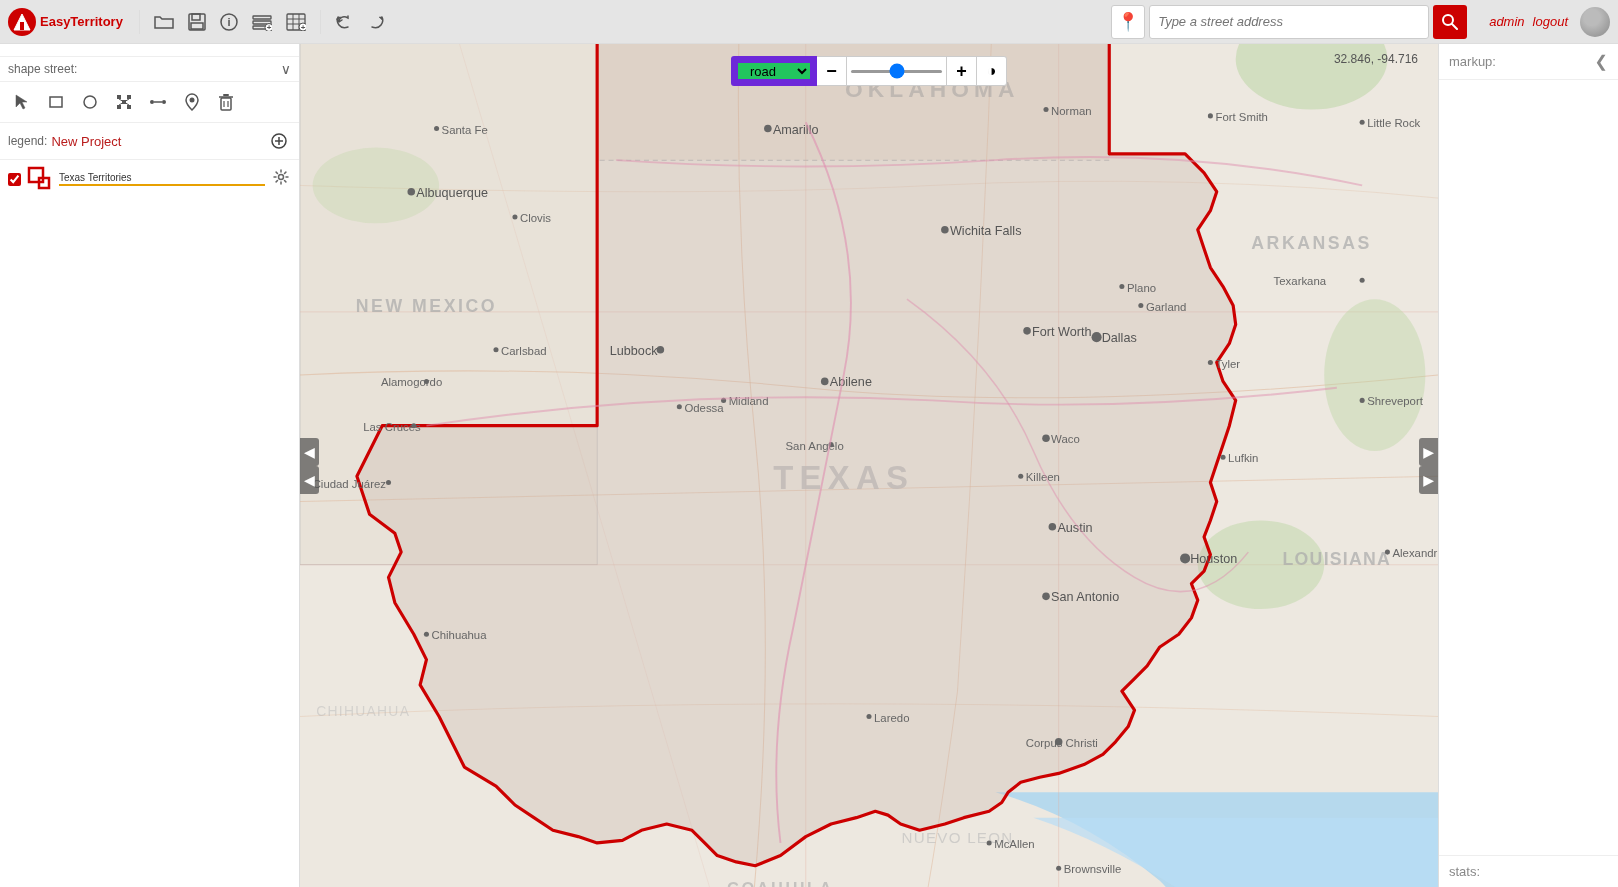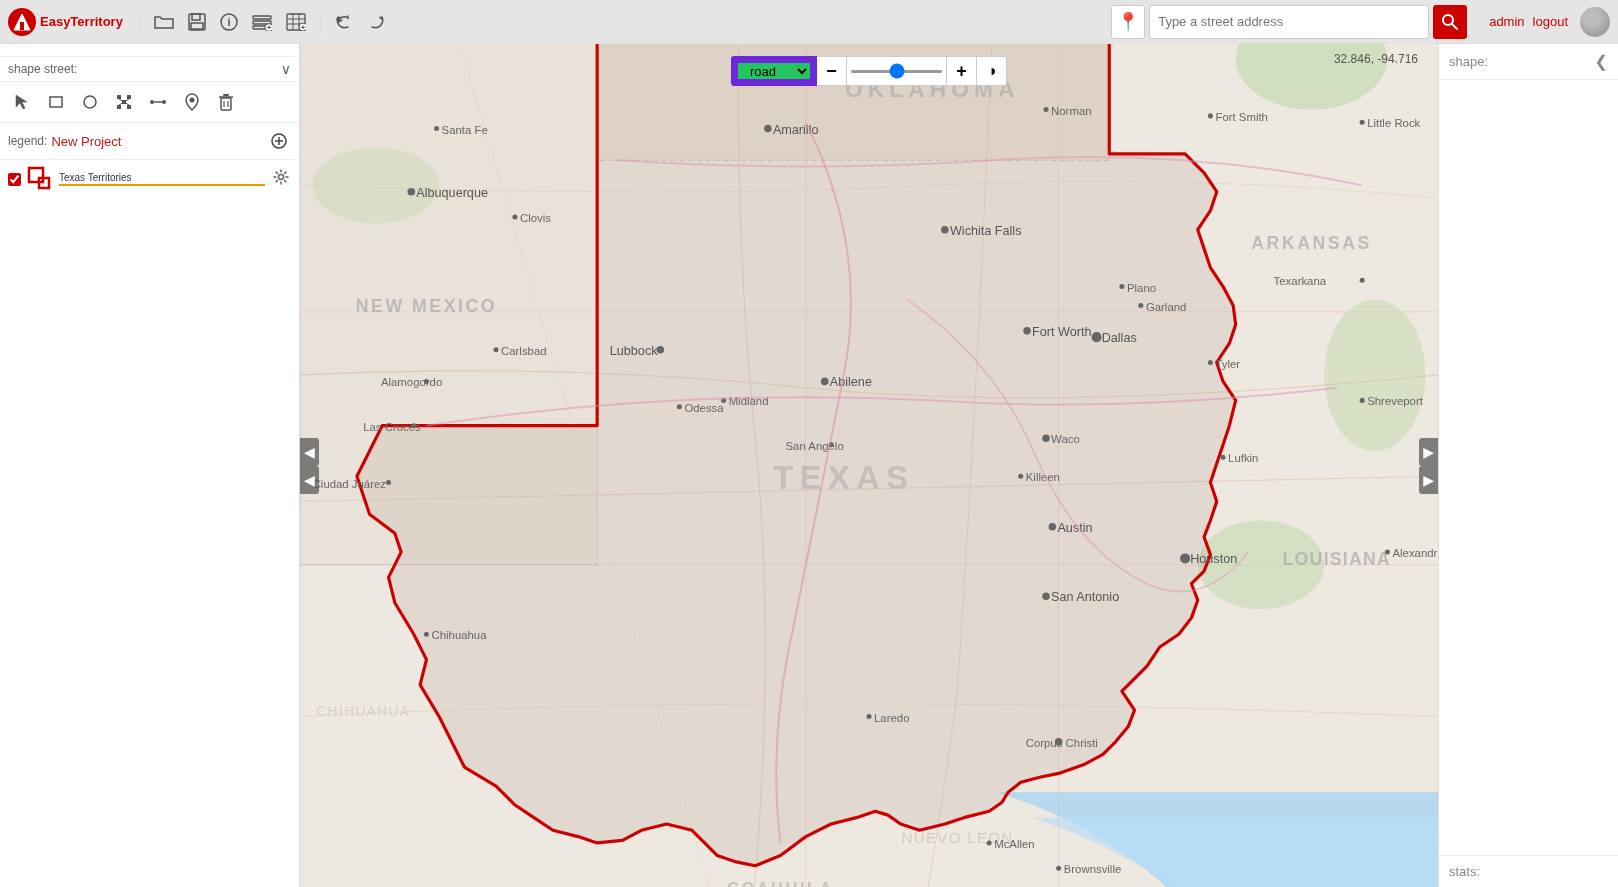--- a/index.html
+++ b/index.html
@@ -34,27 +34,27 @@
     #search-area {
       display: flex; align-items: center; gap: 4px;
     }
     #loc-icon {
       width: 34px; height: 34px; background: #fff; border: 1px solid #ccc;
       border-radius: 3px; display: flex; align-items: center; justify-content: center;
       font-size: 18px; cursor: pointer;
     }
     #search-input {
       width: 280px; height: 34px; border: 1px solid #ccc; padding: 0 8px;
-      font-size: 13px; border-radius: 3px;
+      font-size: 13px; border-radius: 3px; font-style: italic;
     }
     #search-btn {
       width: 34px; height: 34px; background: #c00; border: none; border-radius: 3px;
       cursor: pointer; color: #fff; font-size: 18px; display: flex; align-items: center; justify-content: center;
     }
-    #auth-links { display: flex; gap: 8px; margin-left: 16px; }
+    #auth-links { display: flex; gap: 8px; margin-left: 16px; font-style: italic; }
     #auth-links a { color: #c00; text-decoration: none; font-size: 13px; cursor: pointer; }
     #user-avatar {
       width: 30px; height: 30px; border-radius: 50%;
       background: #888; margin-left: 6px;
     }
 
     
     #main-layout {
       display: flex; height: calc(887px - 44px);
     }
@@ -682,21 +682,21 @@
 
     <div id="right-nav-arrow">
       <button class="nav-arrow-right">▶</button>
       <button class="nav-arrow-right">▶</button>
     </div>
 
   </div>
 
   <div id="right-panel">
     <div id="markup-header">
-      <span id="markup-label">shape:</span>
+      <span id="markup-label">markup:</span>
       <button id="markup-collapse">❮</button>
     </div>
     <div style="flex:1;"></div>
     <div id="stats-header">
       <span id="stats-label">stats:</span>
     </div>
   </div>
 
 </div>
 

